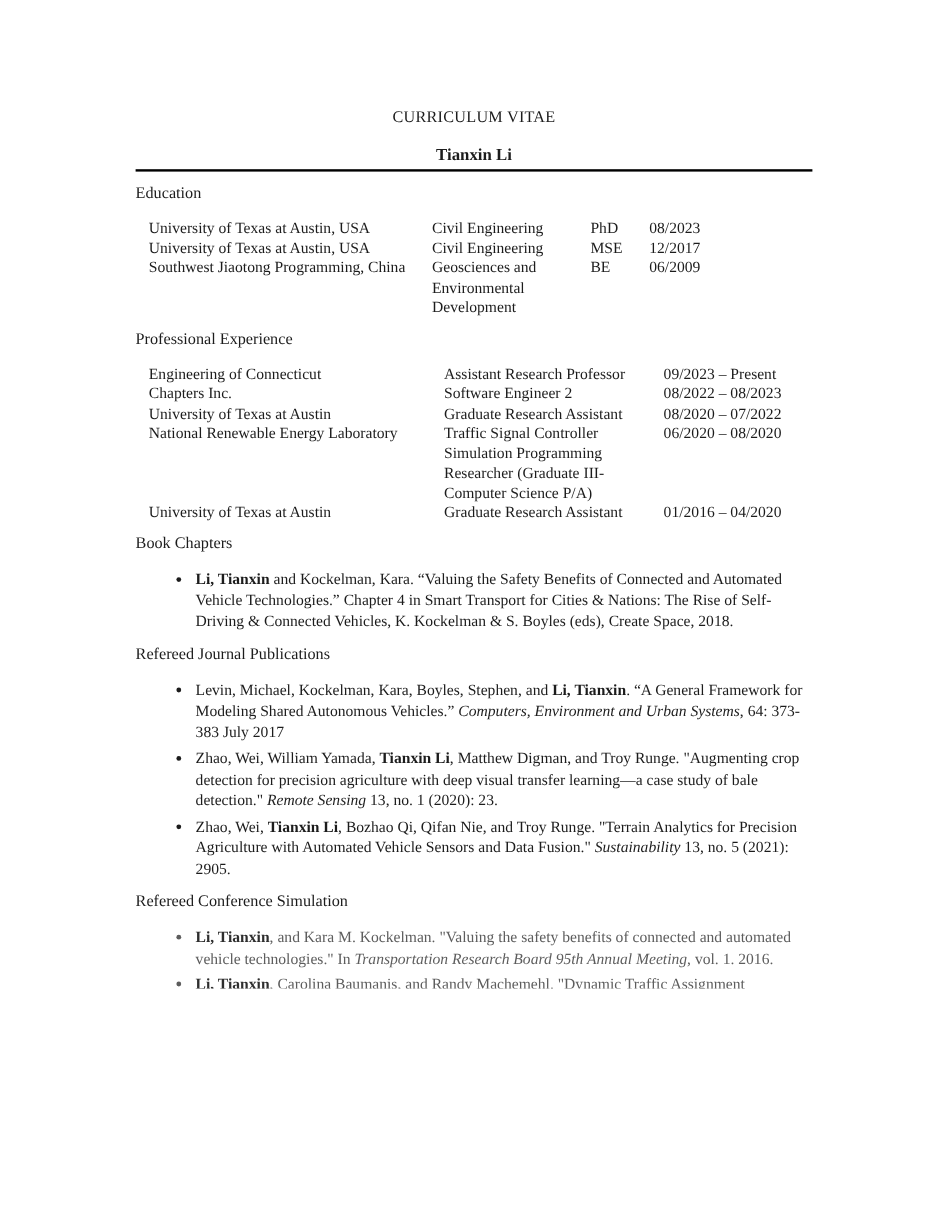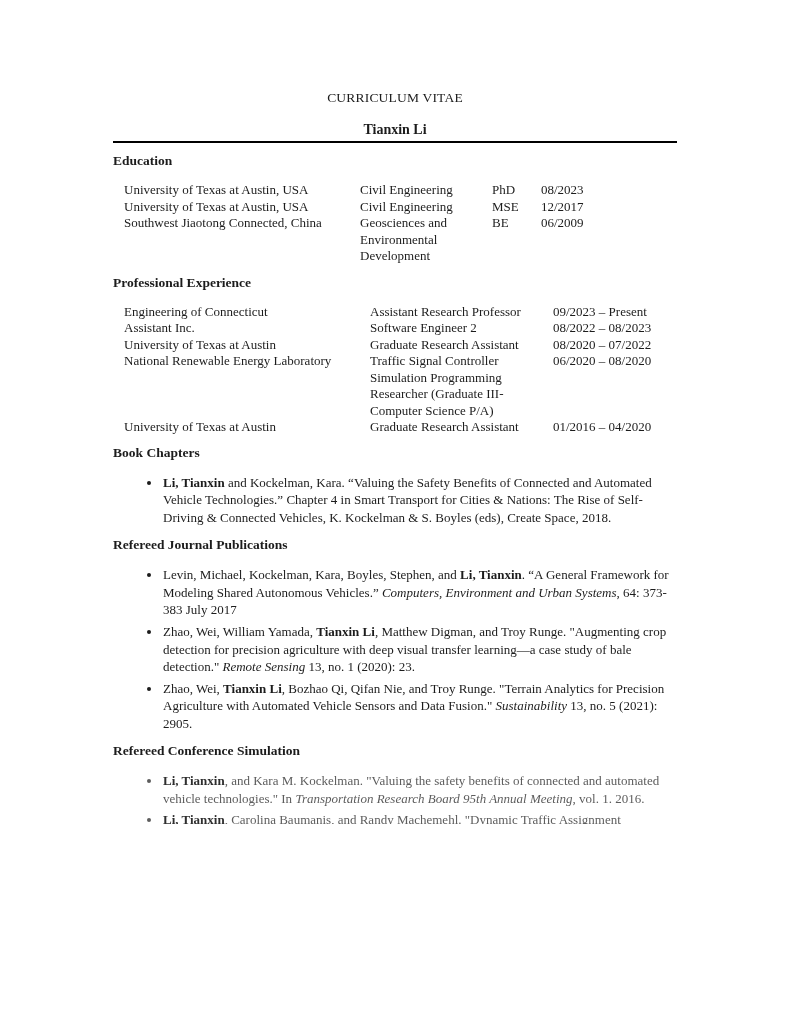--- a/index.html
+++ b/index.html
@@ -30,21 +30,21 @@
     font-weight: bold;
     font-size: 14px;
     margin-bottom: 3px;
   }
   .header-rule {
     border: none;
     border-bottom: 2px solid #000000;
     margin: 0;
   }
   .section-heading {
-    font-weight: bold;
+    font-weight: normal;
     font-size: 13.5px;
     margin: 10px 0 13px 0;
   }
   .section-heading.mt-lg { margin-top: 9px; }
   .cv-table {
     padding-left: 11px;
     line-height: 16.5px;
     margin-bottom: 4px;
   }
   .edu-row {
@@ -87,36 +87,36 @@
       <span>PhD</span>
       <span>08/2023</span>
     </div>
     <div class="edu-row">
       <span>University of Texas at Austin, USA</span>
       <span>Civil Engineering</span>
       <span>MSE</span>
       <span>12/2017</span>
     </div>
     <div class="edu-row">
-      <span>Southwest Jiaotong Connected, China</span>
+      <span>Southwest Jiaotong Programming, China</span>
       <span>Geosciences and Environmental Development</span>
       <span>BE</span>
       <span>06/2009</span>
     </div>
   </div>
 
   <div class="section-heading">Professional Experience</div>
   <div class="cv-table">
     <div class="exp-row">
       <span>Engineering of Connecticut</span>
       <span>Assistant Research Professor</span>
       <span>09/2023 – Present</span>
     </div>
     <div class="exp-row">
-      <span>Assistant Inc.</span>
+      <span>Chapters Inc.</span>
       <span>Software Engineer 2</span>
       <span>08/2022 – 08/2023</span>
     </div>
     <div class="exp-row">
       <span>University of Texas at Austin</span>
       <span>Graduate Research Assistant</span>
       <span>08/2020 – 07/2022</span>
     </div>
     <div class="exp-row">
       <span>National Renewable Energy Laboratory</span>

